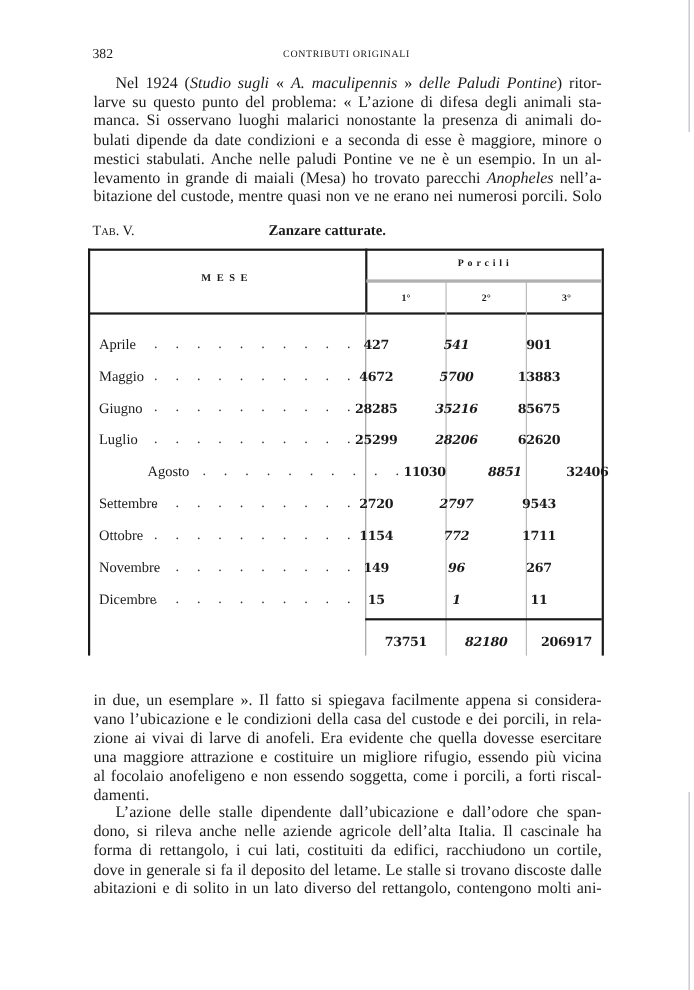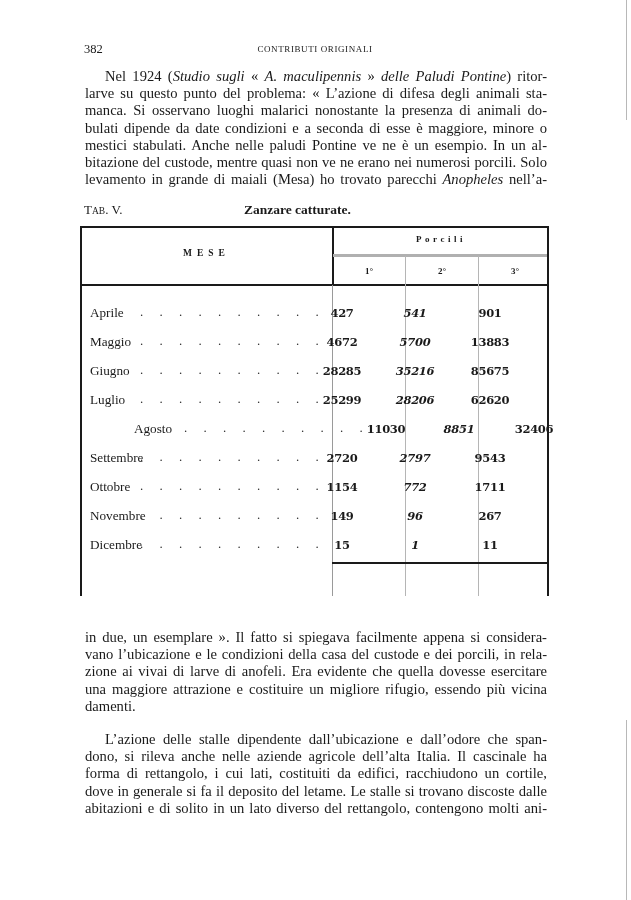--- a/index.html
+++ b/index.html
@@ -52,22 +52,22 @@
   <span class="page-number">382</span>
   <span class="journal-title">CONTRIBUTI ORIGINALI</span>
 </div>
 
 <div class="para" style="top:68px;">
   <span class="line indent" id="p1l0">Nel 1924 (<i>Studio sugli</i> « <i>A. maculipennis</i> » <i>delle Paludi Pontine</i>) ritor-</span>
   <span class="line">larve su questo punto del problema: « L’azione di difesa degli animali sta-</span>
   <span class="line">manca. Si osservano luoghi malarici nonostante la presenza di animali do-</span>
   <span class="line">bulati dipende da date condizioni e a seconda di esse è maggiore, minore o</span>
   <span class="line">mestici stabulati. Anche nelle paludi Pontine ve ne è un esempio. In un al-</span>
+  <span class="line" id="p1l5">levamento in grande di maiali (Mesa) ho trovato parecchi <i>Anopheles</i> nell’a-</span>
   <span class="line">bitazione del custode, mentre quasi non ve ne erano nei numerosi porcili. Solo</span>
-  <span class="line" id="p1l5">levamento in grande di maiali (Mesa) ho trovato parecchi <i>Anopheles</i> nell’a-</span>
 </div>
 
 <div class="table-caption">
   <span class="tab-label" id="tabLabel">T<span class="sc">AB</span>. V.</span>
   <span class="tab-title">Zanzare catturate.</span>
 </div>
 
 <div class="tbl">
 
   <div class="rule" style="left:0;top:0;width:469px;height:2px;"></div>
@@ -146,27 +146,33 @@
       </div>
       <div class="row" style="top: 311px;">
         <span class="month">Dicembre</span>
         <span class="dots">. . . . . . . . . . . . . .</span>
         <span class="val v1">15</span>
         <span class="val v2">1</span>
         <span class="val v3">11</span>
       </div>
     </div>
 
+  <div class="row total" style="top:349px;">
+    <span class="val v1">73751</span>
+    <span class="val v2">82180</span>
+    <span class="val v3">206917</span>
+  </div>
 </div>
 
 <div class="para" style="top:629px;">
   <span class="line">in due, un esemplare ». Il fatto si spiegava facilmente appena si considera-</span>
   <span class="line">vano l’ubicazione e le condizioni della casa del custode e dei porcili, in rela-</span>
   <span class="line">zione ai vivai di larve di anofeli. Era evidente che quella dovesse esercitare</span>
   <span class="line">una maggiore attrazione e costituire un migliore rifugio, essendo più vicina</span>
+  <span class="line">al focolaio anofeligeno e non essendo soggetta, come i porcili, a forti riscal-</span>
   <span class="line last">damenti.</span>
 </div>
 
 <div class="para" style="top:731px;">
   <span class="line indent">L’azione delle stalle dipendente dall’ubicazione e dall’odore che span-</span>
   <span class="line">dono, si rileva anche nelle aziende agricole dell’alta Italia. Il cascinale ha</span>
   <span class="line">forma di rettangolo, i cui lati, costituiti da edifici, racchiudono un cortile,</span>
   <span class="line">dove in generale si fa il deposito del letame. Le stalle si trovano discoste dalle</span>
   <span class="line">abitazioni e di solito in un lato diverso del rettangolo, contengono molti ani-</span>
 </div>

